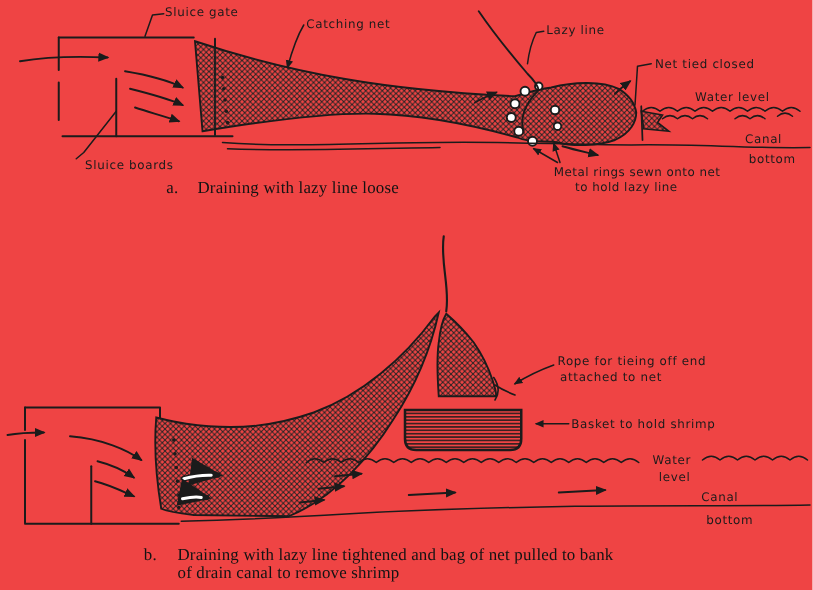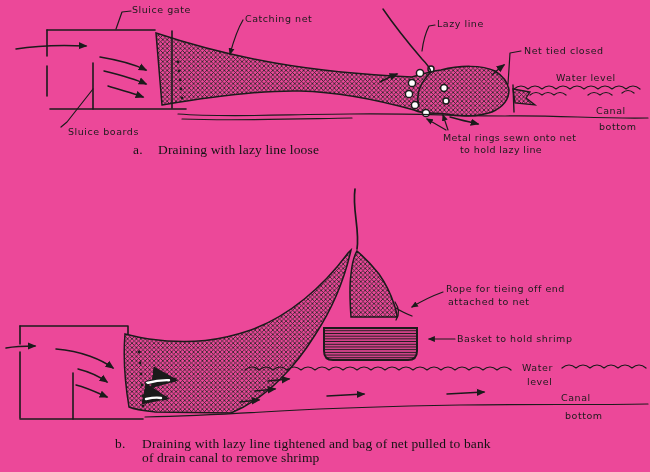--- a/index.html
+++ b/index.html
@@ -1,16 +1,16 @@
 <!DOCTYPE html>
 <html><head>
 <meta charset="utf-8">
 <style>
   html,body{margin:0;padding:0;background:#fff;}
-  .stage{position:relative;width:650px;height:472px;background:#ec4899;overflow:hidden;}
+  .stage{position:relative;width:650px;height:472px;background:#ef4444;overflow:hidden;}
   svg{position:absolute;left:0;top:0;}
   .ink{stroke:#1b1b1b;fill:none;stroke-linecap:round;stroke-linejoin:round;}
   .lbl{font-family:"DejaVu Sans",sans-serif;font-size:9.5px;letter-spacing:0.55px;fill:#1b1b1b;}
   .lbl2{font-family:"DejaVu Sans",sans-serif;font-size:9.5px;letter-spacing:0.4px;fill:#1b1b1b;}
   .cap{font-family:"Liberation Serif",serif;font-size:13.5px;letter-spacing:0.15px;fill:#131313;}
 </style>
 </head>
 <body>
 
 <div class="stage">

